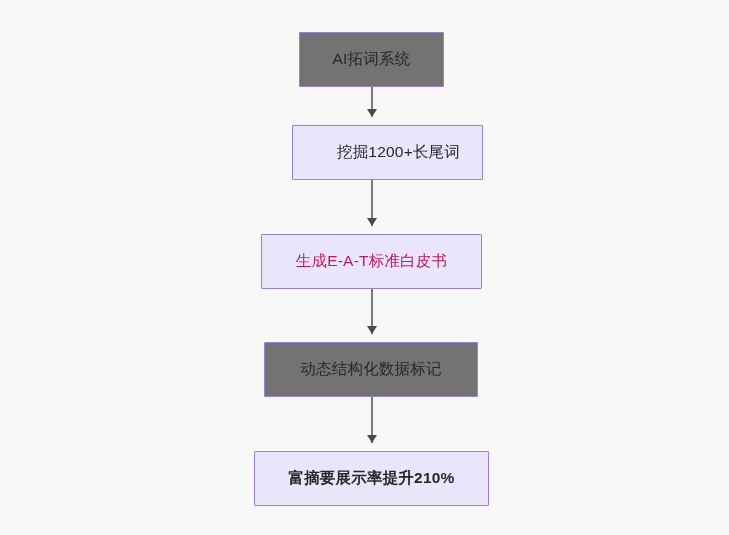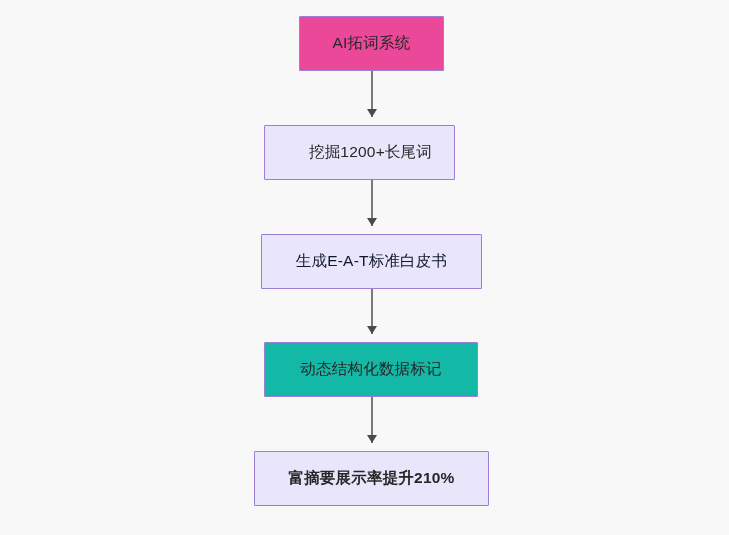--- a/index.html
+++ b/index.html
@@ -73,29 +73,29 @@
   </div>
   <div class="edge" id="edge-2" style="left: 371px; top: 289px; width: 2px; height: 45px;">
     <div class="edge-line" style="height: 45px; background: rgb(122, 122, 122);"></div>
     <div class="edge-head" style="top: 37px;"></div>
   </div>
   <div class="edge" id="edge-3" style="left: 371px; top: 397px; width: 2px; height: 46px;">
     <div class="edge-line" style="height: 46px; background: rgb(122, 122, 122);"></div>
     <div class="edge-head" style="top: 38px;"></div>
   </div>
 
-  <div class="node" id="node-0" style="left: 299px; top: 16px; width: 145px; height: 55px; background: #ec4899; border-color: rgb(154, 127, 212);">
+  <div class="node" id="node-0" style="left: 299px; top: 32px; width: 145px; height: 55px; background: #737373; border-color: rgb(154, 127, 212);">
     <span class="node-label" style="color: rgb(38, 38, 38);">AI拓词系统</span>
   </div>
-  <div class="node" id="node-1" style="left: 264px; top: 125px; width: 191px; height: 55px; background: rgb(233, 230, 251); border-color: rgb(154, 127, 212); padding-left: 22px;">
+  <div class="node" id="node-1" style="left: 292px; top: 125px; width: 191px; height: 55px; background: rgb(233, 230, 251); border-color: rgb(154, 127, 212); padding-left: 22px;">
     <span class="node-label" style="color: rgb(38, 38, 38);">挖掘1200+长尾词</span>
   </div>
   <div class="node" id="node-2" style="left: 261px; top: 234px; width: 221px; height: 55px; background: rgb(233, 230, 251); border-color: rgb(154, 127, 212);">
-    <span class="node-label" style="color: #0f172a;">生成E-A-T标准白皮书</span>
+    <span class="node-label" style="color: #be185d;">生成E-A-T标准白皮书</span>
   </div>
-  <div class="node" id="node-3" style="left: 264px; top: 342px; width: 214px; height: 55px; background: #14b8a6; border-color: rgb(154, 127, 212);">
+  <div class="node" id="node-3" style="left: 264px; top: 342px; width: 214px; height: 55px; background: #737373; border-color: rgb(154, 127, 212);">
     <span class="node-label" style="color: rgb(38, 38, 38);">动态结构化数据标记</span>
   </div>
   <div class="node" id="node-4" style="left: 254px; top: 451px; width: 235px; height: 55px; background: rgb(233, 230, 251); border-color: rgb(154, 127, 212);">
     <span class="node-label" style="color: rgb(38, 38, 38); font-weight: bold;">富摘要展示率提升210%</span>
   </div>
 
 </div>
 
 </body></html>

